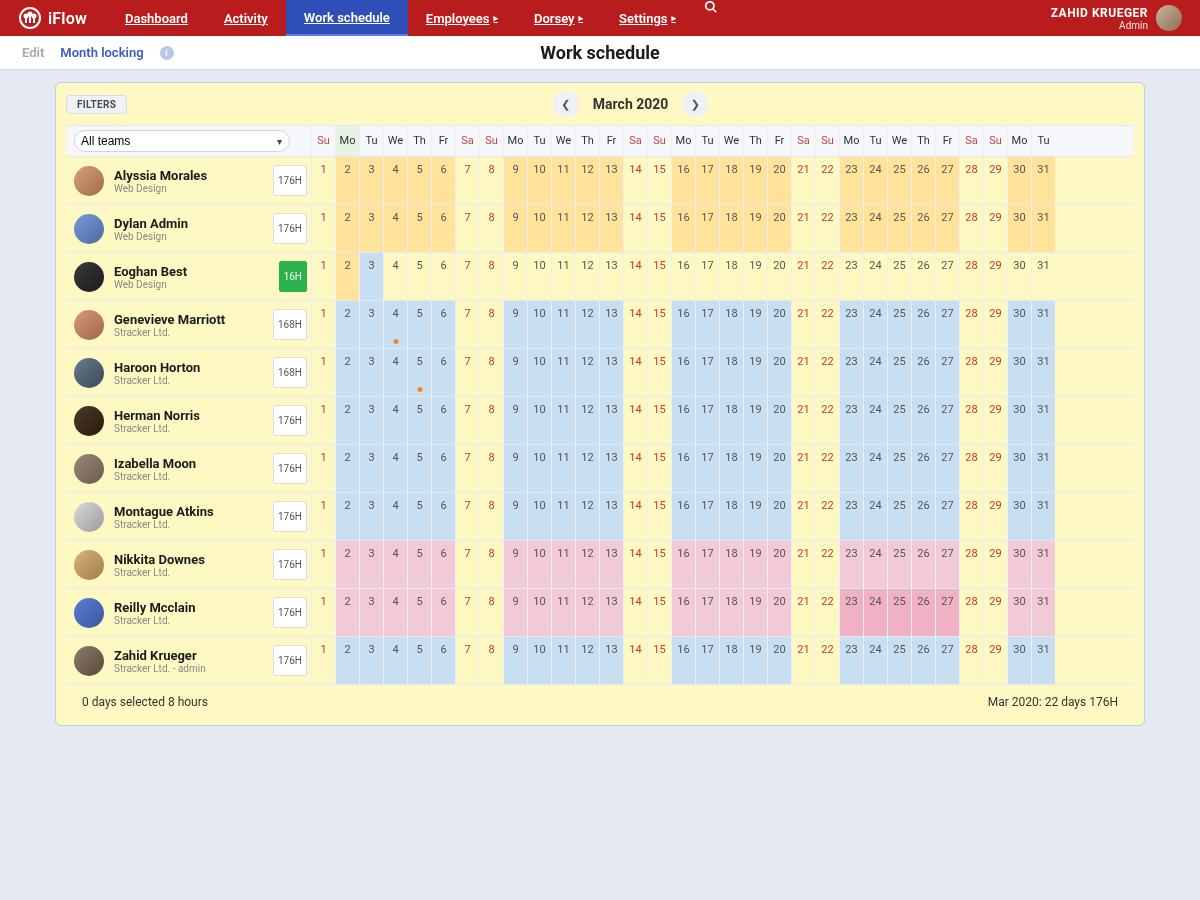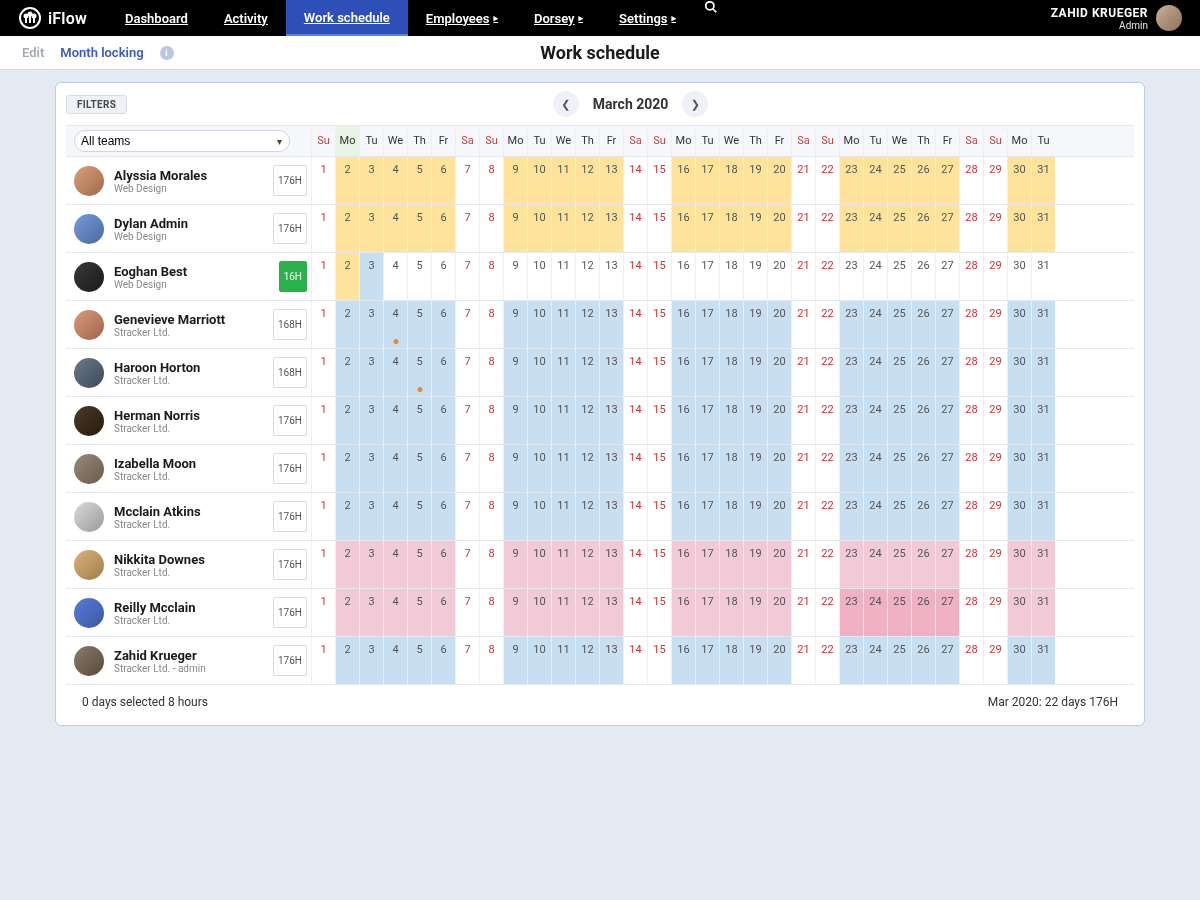--- a/index.html
+++ b/index.html
@@ -1,38 +1,38 @@
 <!DOCTYPE html>
 <html><head>
 <meta charset="utf-8">
 <style>
 *{box-sizing:border-box;margin:0;padding:0;}
 body{font-family:-apple-system,BlinkMacSystemFont,"Segoe UI",Roboto,Helvetica,Arial,sans-serif;background:#e5eaf2;color:#333;font-size:13px;}
-.topbar{background:#000000;height:36px;display:flex;align-items:center;padding:0 0 0 18px;color:#fff;}
+.topbar{background:#b91c1c;height:36px;display:flex;align-items:center;padding:0 0 0 18px;color:#fff;}
 .logo{display:flex;align-items:center;gap:6px;margin-right:20px;}
 .logo svg{width:24px;height:24px;}
 .logo-text{font-size:16px;font-weight:600;letter-spacing:.2px;}
 .nav{display:flex;align-self:stretch;text-decoration:underline;}
 .nav-item{display:flex;align-items:center;padding:0 18px;color:#fff;font-size:13px;font-weight:600;gap:4px;cursor:pointer;}
 .nav-item.active{background:#2e4fb8;border-bottom:2px solid #5c7ee8;}
 .chev{font-size:9px;}
 .search-icon{margin-left:10px;font-size:14px;cursor:pointer;}
 .userbox{margin-left:auto;display:flex;align-items:center;gap:8px;padding-right:18px;}
 .username{font-size:12px;font-weight:700;letter-spacing:.5px;text-align:right;}
 .userrole{font-size:10px;opacity:.9;text-align:right;}
 .avatar-top{width:26px;height:26px;border-radius:50%;background:linear-gradient(135deg,#c9b098,#8d7158);}
 .subbar{background:#fff;height:34px;border-bottom:1px solid #d7dde8;display:flex;align-items:center;padding:0 22px;}
 .sub-left{display:flex;align-items:center;gap:16px;width:260px;}
 .sub-link{font-size:13px;font-weight:600;cursor:pointer;}
 .sub-link.muted{color:#a3a9b2;}
 .sub-link.accent{color:#3b5bc4;}
 .info-icon{width:14px;height:14px;border-radius:50%;background:#b9c6e4;color:#fff;display:inline-flex;align-items:center;justify-content:center;font-size:9px;font-weight:700;cursor:pointer;}
 .page-title{flex:1;text-align:center;font-size:18px;font-weight:700;color:#1b1b1b;margin-left:-260px;}
 .container{padding:12px 55px;}
-.panel{background:#ffffff;border:1px solid #b8cbe9;border-radius:6px;padding:8px 10px 14px;}
+.panel{background:#fef9c3;border:1px solid #b8cbe9;border-radius:6px;padding:8px 10px 14px;}
 .toolbar{display:flex;align-items:center;margin-bottom:8px;}
 .filters-btn{background:#eef1f5;border:1px solid #d7dde8;border-radius:3px;padding:3px 10px;font-size:10px;font-weight:700;color:#4a4a4a;letter-spacing:.3px;cursor:pointer;}
 .month-nav{flex:1;display:flex;align-items:center;justify-content:center;gap:14px;}
 .nav-btn{width:26px;height:26px;border-radius:50%;background:#eef1f5;display:flex;align-items:center;justify-content:center;font-size:11px;color:#555;cursor:pointer;}
 .month-label{font-size:14px;font-weight:700;}
 .grid-wrap{border-top:1px solid #e3e8f1;}
 .team-select{margin-left:8px;height:22px;width:216px;border:1px solid #d0d6e0;border-radius:11px;font-size:12px;padding:0 6px;background:#fff;appearance:none;cursor:pointer;}
 .select-wrap{position:relative;}
 .select-wrap::after{content:"▾";position:absolute;right:8px;top:50%;transform:translateY(-50%);font-size:10px;pointer-events:none;color:#444;}
 .header-row{display:flex;border-bottom:1px solid #e3e8f1;}
@@ -489,21 +489,21 @@
               <div class="cell weekend">28</div>
               <div class="cell weekend">29</div>
               <div class="cell shade-blue">30</div>
               <div class="cell shade-blue">31</div>
             </div>
           </div>
           <div class="body-row">
             <div class="emp-cell">
               <div class="avatar" style="background: linear-gradient(135deg, rgb(218, 218, 218), rgb(154, 154, 154));"></div>
               <div>
-                <div class="emp-name">Mcclain Atkins</div>
+                <div class="emp-name">Montague Atkins</div>
                 <div class="emp-sub">Stracker Ltd.</div>
               </div>
             </div>
             <div class="hours-cell">
               <span class="hours-badge">176H</span>
             </div>
             <div class="cells">
               <div class="cell weekend">1</div>
               <div class="cell today shade-blue">2</div>
               <div class="cell shade-blue">3</div>

